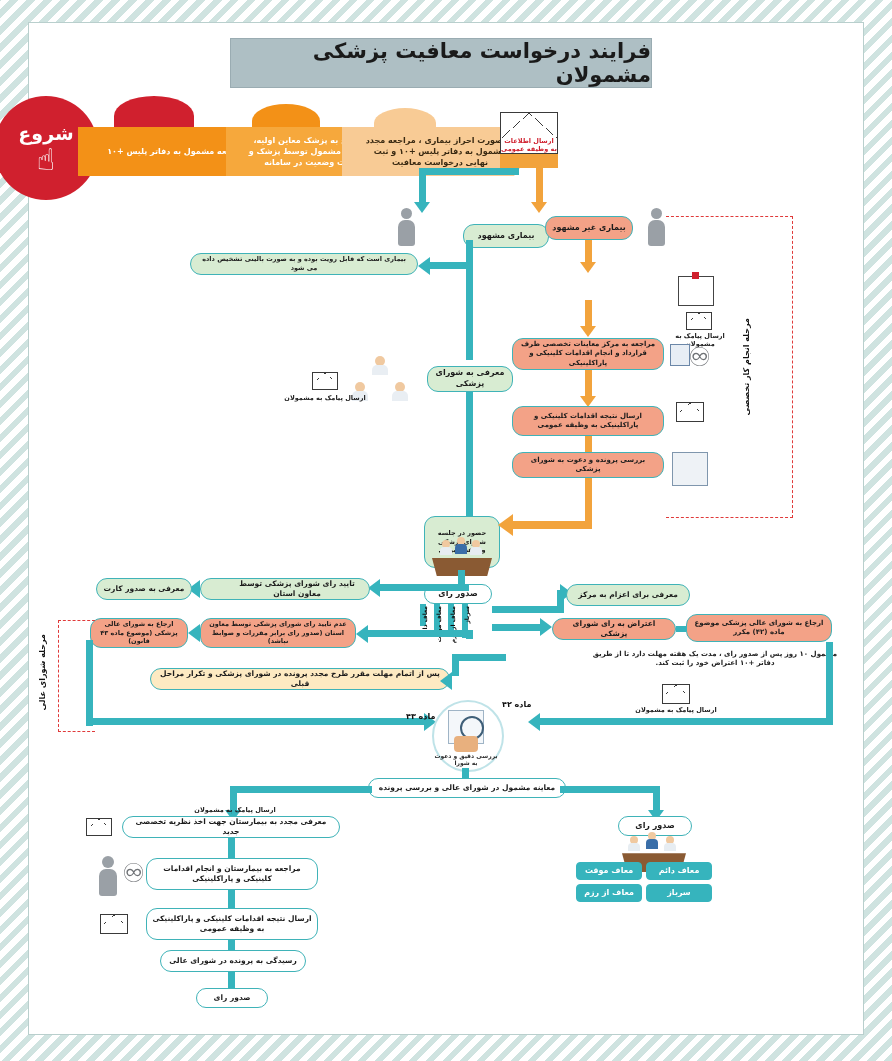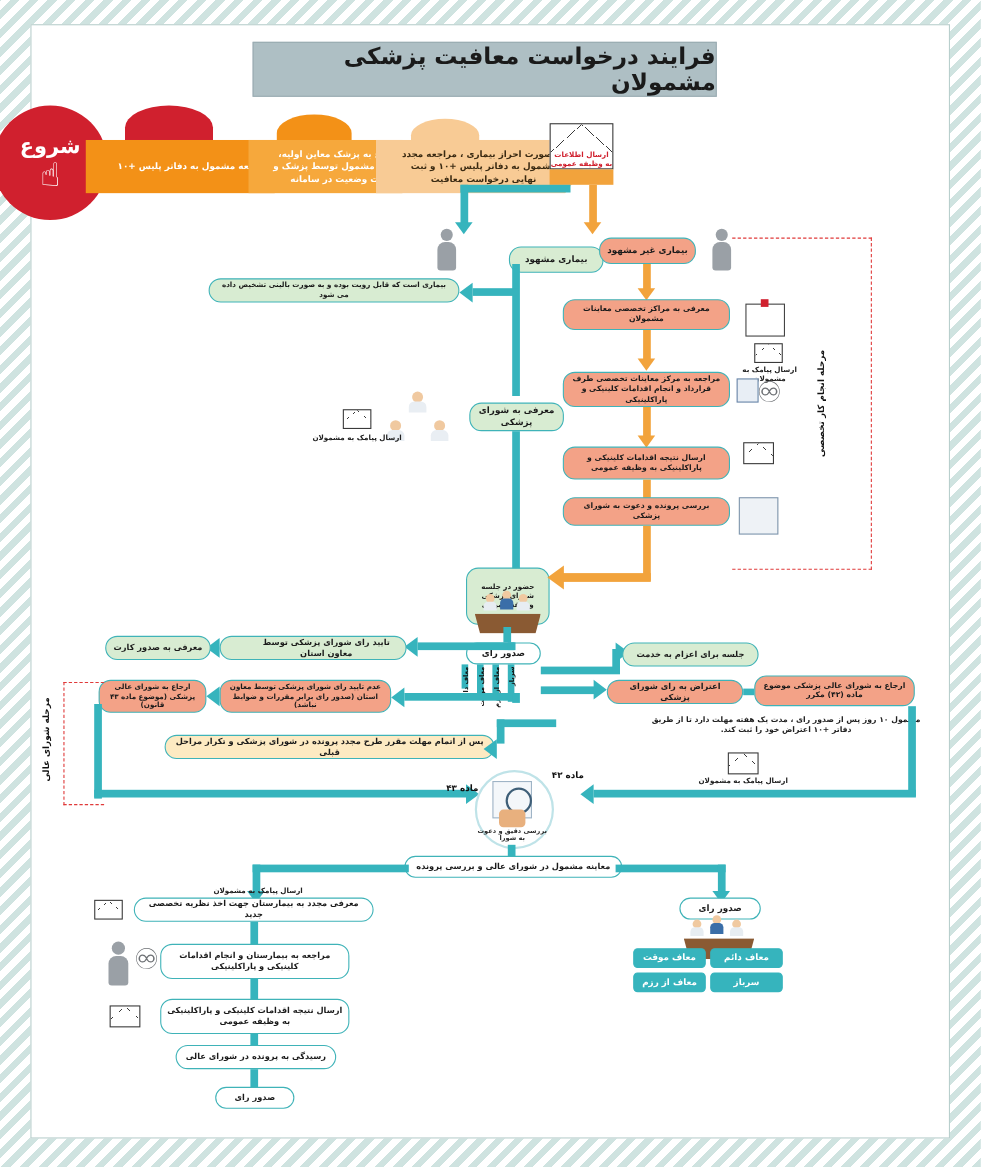--- a/index.html
+++ b/index.html
@@ -182,23 +182,20 @@
   </div>
 
   <div class="dash-red" style="left:666px;top:216px;width:126px;height:300px;border-left:none;"></div>
   <div class="vlabel" style="left:742px;top:318px;">
     <span>مرحله انجام کار تخصصی</span>
   </div>
 
   <div class="ln-or" style="left:585px;top:240px;width:7px;height:24px;"></div>
   <div class="arw arw-d-or" style="left:580px;top:262px;"></div>
 
-  <div class="node n-salmon f7" style="left:512px;top:272px;width:152px;height:28px;">
-    <span>معرفی به مراکز تخصصی معاینات مشمولان</span>
-  </div>
 
   <div class="ln-or" style="left:585px;top:300px;width:7px;height:28px;"></div>
   <div class="arw arw-d-or" style="left:580px;top:326px;"></div>
 
   <div class="node n-salmon f7" style="left:512px;top:338px;width:152px;height:32px;">
     <span>مراجعه به مرکز معاینات تخصصی طرف قرارداد و انجام اقدامات کلینیکی و پاراکلینیکی</span>
   </div>
 
   <div class="ln-or" style="left:585px;top:370px;width:7px;height:28px;"></div>
   <div class="arw arw-d-or" style="left:580px;top:396px;"></div>
@@ -316,21 +313,21 @@
 
   <div class="node n-salmon f65" style="left:200px;top:618px;width:156px;height:30px;">
     <span>عدم تایید رای شورای پزشکی توسط معاون استان (صدور رای برابر مقررات و ضوابط نباشد)</span>
   </div>
   <div class="arw arw-l" style="left:188px;top:624px;"></div>
   <div class="node n-salmon f65" style="left:90px;top:618px;width:98px;height:30px;">
     <span>ارجاع به شورای عالی پزشکی (موضوع ماده ۴۳ قانون)</span>
   </div>
 
   <div class="node n-green f75" style="left:566px;top:584px;width:124px;height:22px;">
-    <span>جلسه برای اعزام به خدمت</span>
+    <span>معرفی برای اعزام به مرکز</span>
   </div>
   <div class="node n-salmon f75" style="left:552px;top:618px;width:124px;height:22px;">
     <span>اعتراض به رای شورای پزشکی</span>
   </div>
   <div class="ln" style="left:676px;top:626px;width:10px;height:6px;"></div>
   <div class="node n-salmon f7" style="left:686px;top:614px;width:146px;height:28px;">
     <span>ارجاع به شورای عالی پزشکی موضوع ماده (۴۲) مکرر</span>
   </div>
 
   <div class="cap f7" style="left:590px;top:650px;width:250px;text-align:center;">

